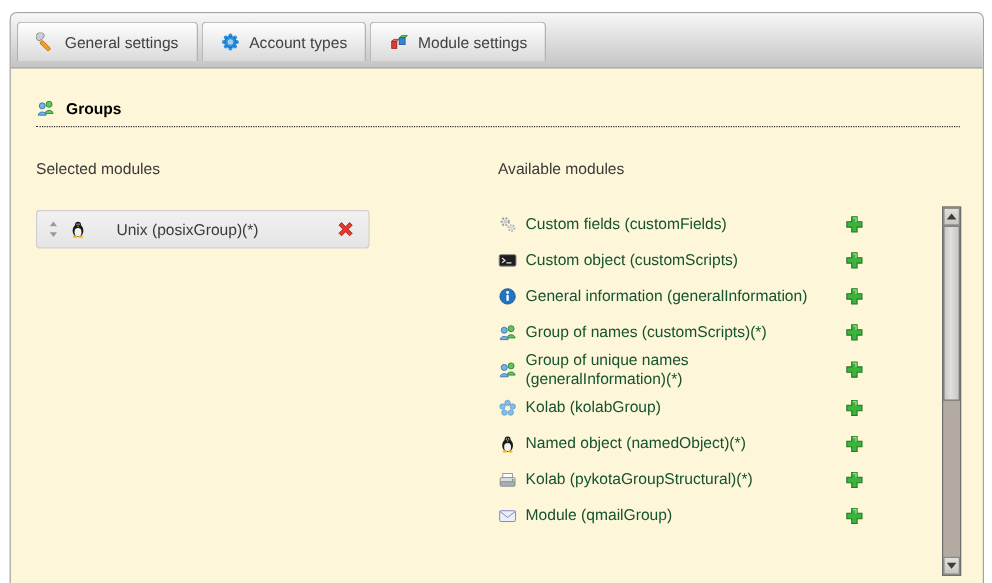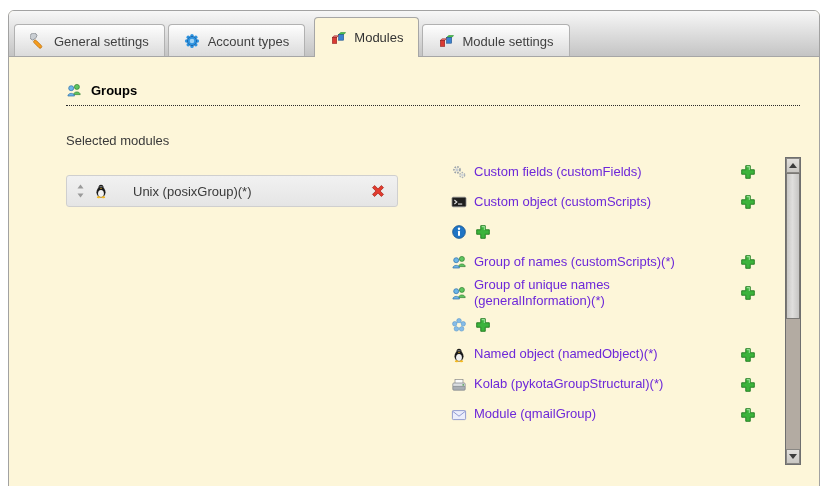--- a/index.html
+++ b/index.html
@@ -1,54 +1,54 @@
 <!DOCTYPE html>
 <html><head>
 <meta charset="utf-8">
 <style>
   html,body{margin:0;padding:0;}
   body{font-family:"Liberation Sans","DejaVu Sans",sans-serif;background:#fff;}
   .stage{position:relative;width:827px;height:486px;background:#fff;overflow:hidden;}
   .panel{position:absolute;left:8px;top:10px;width:810px;height:620px;
          border:1px solid #a2a2a2;border-radius:6px 6px 0 0;overflow:hidden;background:#fdf6d9;}
   
-  .tabbar{display:flex;align-items:flex-end;padding:7px 6px 0 5px;height:39px;position:relative;
+  .tabbar{display:flex;align-items:flex-start;padding:7px 6px 0 5px;height:39px;position:relative;
           background:linear-gradient(#f7f7f7,#c3c3c3);}
   .tabbar::after{content:'';position:absolute;left:0;right:0;bottom:0;height:1px;background:#a6a6a6;z-index:1;}
   .tab{display:flex;align-items:center;gap:8px;padding:0 15px;height:32px;margin-right:3px;
        background:linear-gradient(#fefefe,#dadada);border:1px solid #b1b1b1;border-bottom:none;
        border-radius:4px 4px 0 0;font-size:13px;color:#414141;cursor:pointer;white-space:nowrap;}
   .tab.active{background:#fdf6d9;height:39px;position:relative;z-index:2;margin-left:6px;
               border-color:#a6a6a6;color:#333;}
   .icon{display:inline-flex;width:16px;height:16px;flex:0 0 16px;}
   .icon svg{width:16px;height:16px;}
   
-  .content{padding:0;margin-left:36px;}
+  .content{padding:0;}
   .section-head{margin:25px 19px 0 21px;padding-bottom:7px;border-bottom:1px dotted #2b2b2b;
                 display:flex;align-items:center;gap:9px;font-size:13px;font-weight:bold;color:#000;}
   .cols{display:flex;margin:27px 18px 0 21px;}
   .col-left{width:372px;margin-right:13px;flex:0 0 auto;}
   .col-right{flex:1;min-width:0;}
   .col-label{font-size:13px;color:#3a3a3a;}
   
   .selected-list{margin-top:27px;}
-  .sel-row{width:332px;height:32px;box-sizing:border-box;display:flex;align-items:center;
+  .sel-row{width:278px;height:32px;box-sizing:border-box;display:flex;align-items:center;
            background:linear-gradient(#f1f1f1,#e5e5e5);border:1px solid #cfcfcf;border-radius:3px;
            padding:0 10px 0 9px;cursor:move;}
   .drag{width:9px;height:14px;margin-right:8px;display:inline-flex;}
   .sel-row .label{font-size:13px;color:#3a3a3a;margin-left:24px;flex:1;}
   .icon-btn{width:18px;height:18px;border:none;background:none;padding:0;cursor:pointer;display:inline-flex;}
   .icon-btn svg{width:18px;height:18px;}
   .del-btn{margin-left:auto;}
   
   .avail-wrap{display:flex;margin-top:24px;}
   .avail-list{flex:1;min-width:0;}
   .av-row{min-height:30px;display:flex;align-items:center;}
   .av-row .icon{margin-right:7px;align-self:center;}
-  .av-row .label{font-size:13px;color:#6d28d9;flex:1;padding-right:10px;max-width:255px;line-height:1.25;}
+  .av-row .label{font-size:13px;color:#14532d;flex:1;padding-right:10px;max-width:255px;line-height:1.25;}
   .add-btn{margin-right:13px;}
   
   .scrollbar{width:16px;height:308px;box-sizing:border-box;border:1px solid #6f6f6f;
              background:#b3aba2;display:flex;flex-direction:column;flex:0 0 16px;}
   .scroll-btn{height:15px;flex:0 0 15px;background:linear-gradient(#e2e0dd,#c9c7c3);
               border:1px solid #8a8884;box-sizing:border-box;display:flex;align-items:center;
               justify-content:center;cursor:pointer;}
   .scroll-btn.down{margin-top:auto;}
   .tri-up{width:0;height:0;border-left:4px solid transparent;border-right:4px solid transparent;border-bottom:5px solid #3c3c3c;}
   .tri-down{width:0;height:0;border-left:4px solid transparent;border-right:4px solid transparent;border-top:5px solid #3c3c3c;}
@@ -82,31 +82,20 @@
                 <circle cx="8" cy="13.4" r="1.7"></circle>
                 <circle cx="4.2" cy="11.8" r="1.7"></circle>
                 <circle cx="2.6" cy="8" r="1.7"></circle>
                 <circle cx="4.2" cy="4.2" r="1.7"></circle>
               </g>
               <circle cx="8" cy="8" r="4.6" fill="#2d93e0" stroke="#1460a5" stroke-width="0.8"></circle>
               <circle cx="8" cy="8" r="2.3" fill="#9ed2f5"></circle>
             </svg>
           </span>
           <span>Account types</span>
-        </div>
-        <div class="tab active">
-          <span class="icon">
-            <svg viewBox="0 0 16 16">
-              <path d="M8.6 4.6 L10.6 2.6 L15.6 2.6 L13.6 4.6 Z" fill="#49c24e" stroke="#2a8a2e" stroke-width="0.6"></path>
-              <rect x="8.6" y="4.6" width="5" height="5.6" fill="#3b82d0" stroke="#1d4f8c" stroke-width="0.6"></rect>
-              <path d="M2.4 7.4 L4.1 5.8 L8.4 5.8 L6.7 7.4 Z" fill="#f07f7f" stroke="#8f1f1f" stroke-width="0.6"></path>
-              <rect x="2.4" y="7.4" width="4.3" height="6" fill="#da3b34" stroke="#8f1f1f" stroke-width="0.6"></rect>
-            </svg>
-          </span>
-          <span>Modules</span>
         </div>
         <div class="tab">
           <span class="icon">
             <svg viewBox="0 0 16 16">
               <path d="M8.6 4.6 L10.6 2.6 L15.6 2.6 L13.6 4.6 Z" fill="#49c24e" stroke="#2a8a2e" stroke-width="0.6"></path>
               <rect x="8.6" y="4.6" width="5" height="5.6" fill="#3b82d0" stroke="#1d4f8c" stroke-width="0.6"></rect>
               <path d="M2.4 7.4 L4.1 5.8 L8.4 5.8 L6.7 7.4 Z" fill="#f07f7f" stroke="#8f1f1f" stroke-width="0.6"></path>
               <rect x="2.4" y="7.4" width="4.3" height="6" fill="#da3b34" stroke="#8f1f1f" stroke-width="0.6"></rect>
             </svg>
           </span>
@@ -156,20 +145,21 @@
                 <button class="icon-btn del-btn">
                   <svg viewBox="0 0 16 16">
                     <path d="M3.1 5 L5 3.1 L8 6.1 L11 3.1 L12.9 5 L9.9 8 L12.9 11 L11 12.9 L8 9.9 L5 12.9 L3.1 11 L6.1 8 Z" fill="#e23b2e" stroke="#9e1b10" stroke-width="0.6"></path>
                   </svg>
                 </button>
               </div>
             </div>
         </div>
 
         <div class="col-right">
+          <div class="col-label">Available modules</div>
           <div class="avail-wrap">
             <div class="avail-list">
                 <div class="av-row">
                   <span class="icon">
                     <svg viewBox="0 0 16 16" fill="none">
                       <circle cx="6" cy="5.8" r="3" stroke="#9aa2ab" stroke-width="1.7" stroke-dasharray="1.6 1.2"></circle>
                       <circle cx="6" cy="5.8" r="1.6" fill="#c6ccd2"></circle>
                       <circle cx="11.2" cy="11" r="2.4" stroke="#a8b0b8" stroke-width="1.5" stroke-dasharray="1.4 1"></circle>
                       <circle cx="11.2" cy="11" r="1.2" fill="#d0d5da"></circle>
                     </svg>
@@ -199,20 +189,21 @@
                   </button>
                 </div>
                 <div class="av-row">
                   <span class="icon">
                     <svg viewBox="0 0 16 16">
                       <circle cx="8" cy="8" r="6.4" fill="#1f74c4" stroke="#134e87" stroke-width="0.7"></circle>
                       <circle cx="8" cy="4.7" r="1.2" fill="#fff"></circle>
                       <rect x="7" y="6.7" width="2" height="5.2" rx="0.9" fill="#fff"></rect>
                     </svg>
                   </span>
+                  <span class="label">General information (generalInformation)</span>
                   <button class="icon-btn add-btn">
                     <svg viewBox="0 0 16 16">
                       <path d="M6 2.4 H10 V6 H13.6 V10 H10 V13.6 H6 V10 H2.4 V6 H6 Z" fill="#3cb33c" stroke="#1f7a1f" stroke-width="0.8"></path>
                       <path d="M6.8 3.2 H9.2 V6.2" stroke="#93dd93" fill="none" stroke-width="1"></path>
                     </svg>
                   </button>
                 </div>
                 <div class="av-row">
                   <span class="icon">
                     <svg viewBox="0 0 16 16">
@@ -257,20 +248,21 @@
                       <g fill="#85bce8" stroke="#4a8cc4" stroke-width="0.5">
                         <circle cx="8" cy="3.8" r="2.3"></circle>
                         <circle cx="12.2" cy="6.8" r="2.3"></circle>
                         <circle cx="10.6" cy="11.8" r="2.3"></circle>
                         <circle cx="5.4" cy="11.8" r="2.3"></circle>
                         <circle cx="3.8" cy="6.8" r="2.3"></circle>
                       </g>
                       <circle cx="8" cy="8.2" r="2.1" fill="#fdf6d9"></circle>
                     </svg>
                   </span>
+                  <span class="label">Kolab (kolabGroup)</span>
                   <button class="icon-btn add-btn">
                     <svg viewBox="0 0 16 16">
                       <path d="M6 2.4 H10 V6 H13.6 V10 H10 V13.6 H6 V10 H2.4 V6 H6 Z" fill="#3cb33c" stroke="#1f7a1f" stroke-width="0.8"></path>
                       <path d="M6.8 3.2 H9.2 V6.2" stroke="#93dd93" fill="none" stroke-width="1"></path>
                     </svg>
                   </button>
                 </div>
                 <div class="av-row">
                   <span class="icon">
                     <svg viewBox="0 0 16 16">

